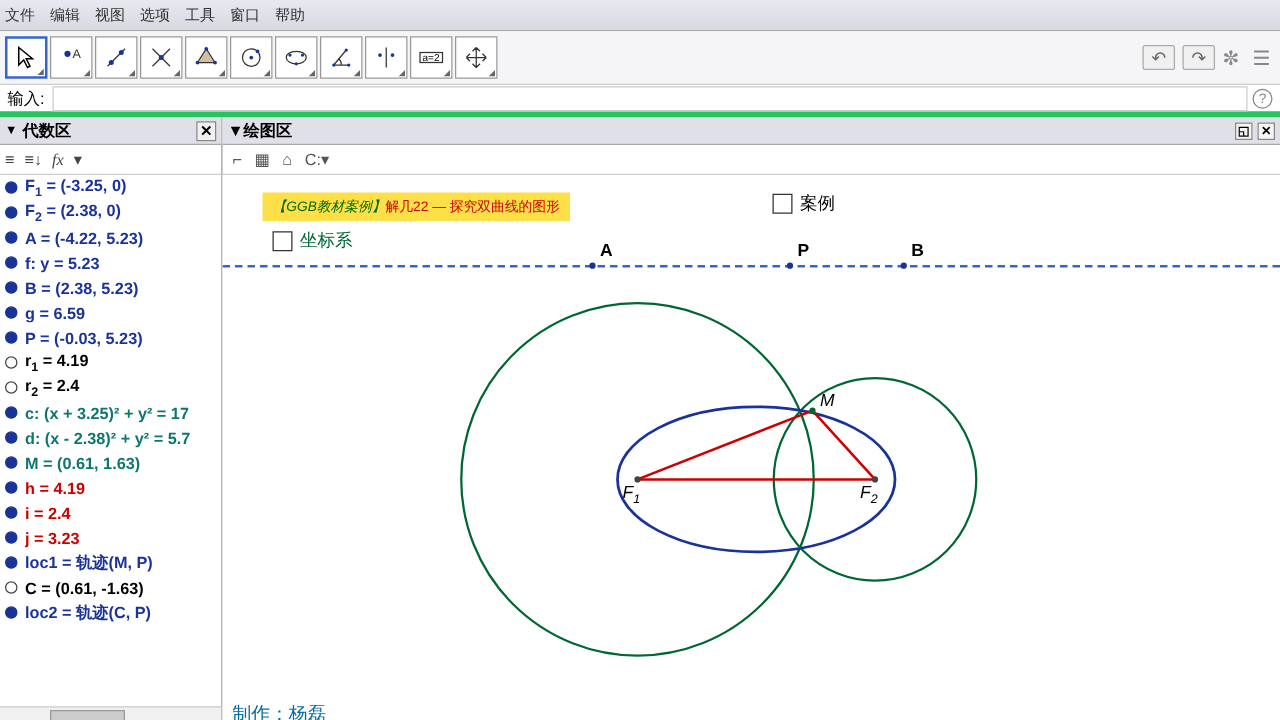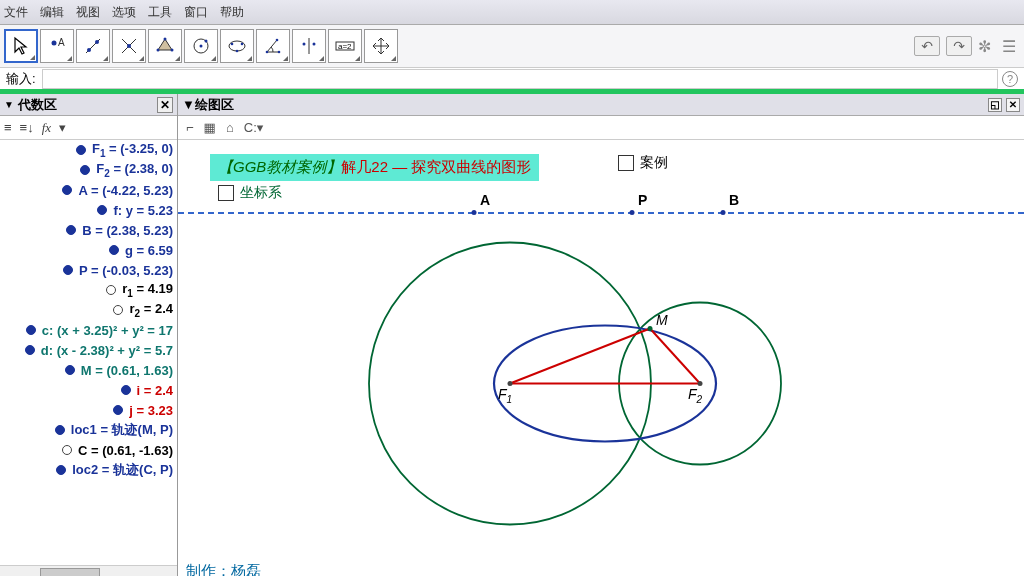--- a/index.html
+++ b/index.html
@@ -17,38 +17,38 @@
 .input-row input { flex: 1; height: 20px; border: 1px solid #ccc; padding: 0 4px; margin-left: 6px; }
 .help-circle { width: 16px; height: 16px; border: 1px solid #888; border-radius: 50%; font-size: 11px; color: #888; display: flex; align-items: center; justify-content: center; margin-left: 4px; cursor: pointer; }
 .main { display: flex; height: calc(576px - 20px - 43px - 26px); }
 .left-panel { width: 178px; border-right: 1px solid #999; display: flex; flex-direction: column; }
 .panel-header { height: 22px; background: #e0e0e8; display: flex; align-items: center; padding: 0 4px; font-size: 13px; font-weight: bold; border-bottom: 1px solid #aaa; }
 .panel-header .tri { font-size: 10px; margin-right: 4px; }
 .panel-header .close-x { margin-left: auto; width: 16px; height: 16px; border: 1px solid #888; display: flex; align-items: center; justify-content: center; font-size: 12px; cursor: pointer; background: #f0f0f0; }
 .sub-toolbar { height: 24px; border-bottom: 1px solid #ccc; display: flex; align-items: center; padding: 0 4px; font-size: 13px; gap: 8px; color: #444; }
 .sub-toolbar .fx { font-style: italic; font-family: serif; }
 .algebra-list { flex: 1; overflow: hidden; }
-.alg-item { display: flex; align-items: center; height: 20px; padding: 0 4px; font-size: 13px; font-weight: bold; font-family: Arial; justify-content: flex-end; }
+.alg-item { display: flex; align-items: center; height: 20px; padding: 0 4px; font-size: 13px; font-weight: bold; font-family: Arial; }
 .bullet { width: 10px; height: 10px; border-radius: 50%; border: 1px solid #333; margin-right: 6px; flex-shrink: 0; }
 .bullet.filled { background: #1a3399; border-color: #1a3399; }
 .bullet.hollow { background: #fff; border-color: #444; }
 .alg-item .txt { white-space: nowrap; overflow: hidden; }
 .c-blue { color: #1a3399; }
 .c-black { color: #000; }
 .c-green { color: #0f766e; }
 .c-red { color: #cc0000; }
 .hscroll { height: 16px; border-top: 1px solid #ccc; background: #f0f0f0; position: relative; }
 .hscroll .thumb { position: absolute; left: 40px; top: 2px; width: 60px; height: 10px; background: #ccc; border: 1px solid #999; }
 .right-panel { flex: 1; display: flex; flex-direction: column; position: relative; }
 .rp-header { height: 22px; background: #e0e0e8; display: flex; align-items: center; padding: 0 4px; font-size: 13px; font-weight: bold; border-bottom: 1px solid #aaa; }
 .rp-header .icons { margin-left: auto; display: flex; gap: 4px; }
 .rp-header .icons span { width: 14px; height: 14px; border: 1px solid #888; font-size: 10px; display: flex; align-items: center; justify-content: center; background: #f5f5f5; cursor: pointer; }
 .rp-subbar { height: 24px; border-bottom: 1px solid #ccc; display: flex; align-items: center; padding: 0 8px; gap: 10px; font-size: 13px; color: #555; }
 .graphics { flex: 1; position: relative; background: #fff; overflow: hidden; }
-.title-box { position: absolute; left: 32px; top: 14px; background: #5eead4; padding: 4px 8px; font-size: 15px; font-style: italic; }
+.title-box { position: absolute; left: 32px; top: 14px; background: #fde047; padding: 4px 8px; font-size: 11px; font-style: italic; }
 .title-box .p1 { color: #006600; }
 .title-box .p2 { color: #cc0000; font-style: normal; }
 .checkbox-item { position: absolute; display: flex; align-items: center; font-size: 14px; }
 .checkbox-item .box { width: 16px; height: 16px; border: 1.5px solid #333; margin-right: 6px; background: #fff; }
 .dashed-line { position: absolute; left: 0; right: 0; top: 72px; border-top: 2px dashed #3366cc; }
 svg.plot { position: absolute; left: 0; top: 0; width: 100%; height: 100%; }
 .footer-text { position: absolute; left: 8px; bottom: 0px; font-size: 15px; color: #0369a1; }
 sub { font-size: 10px; }
 </style>
 </head>
@@ -222,20 +222,24 @@
         <div class="alg-item">
           <div class="bullet filled"></div>
           <span class="txt c-green">d: (x - 2.38)² + y² = 5.7</span>
         </div>
         <div class="alg-item">
           <div class="bullet filled"></div>
           <span class="txt c-green">M = (0.61, 1.63)</span>
         </div>
         <div class="alg-item">
           <div class="bullet filled"></div>
+          <span class="txt c-red">h = 4.19</span>
+        </div>
+        <div class="alg-item">
+          <div class="bullet filled"></div>
           <span class="txt c-red">i = 2.4</span>
         </div>
         <div class="alg-item">
           <div class="bullet filled"></div>
           <span class="txt c-red">j = 3.23</span>
         </div>
         <div class="alg-item">
           <div class="bullet filled"></div>
           <span class="txt c-blue">loc1 = 轨迹(M, P)</span>
         </div>

